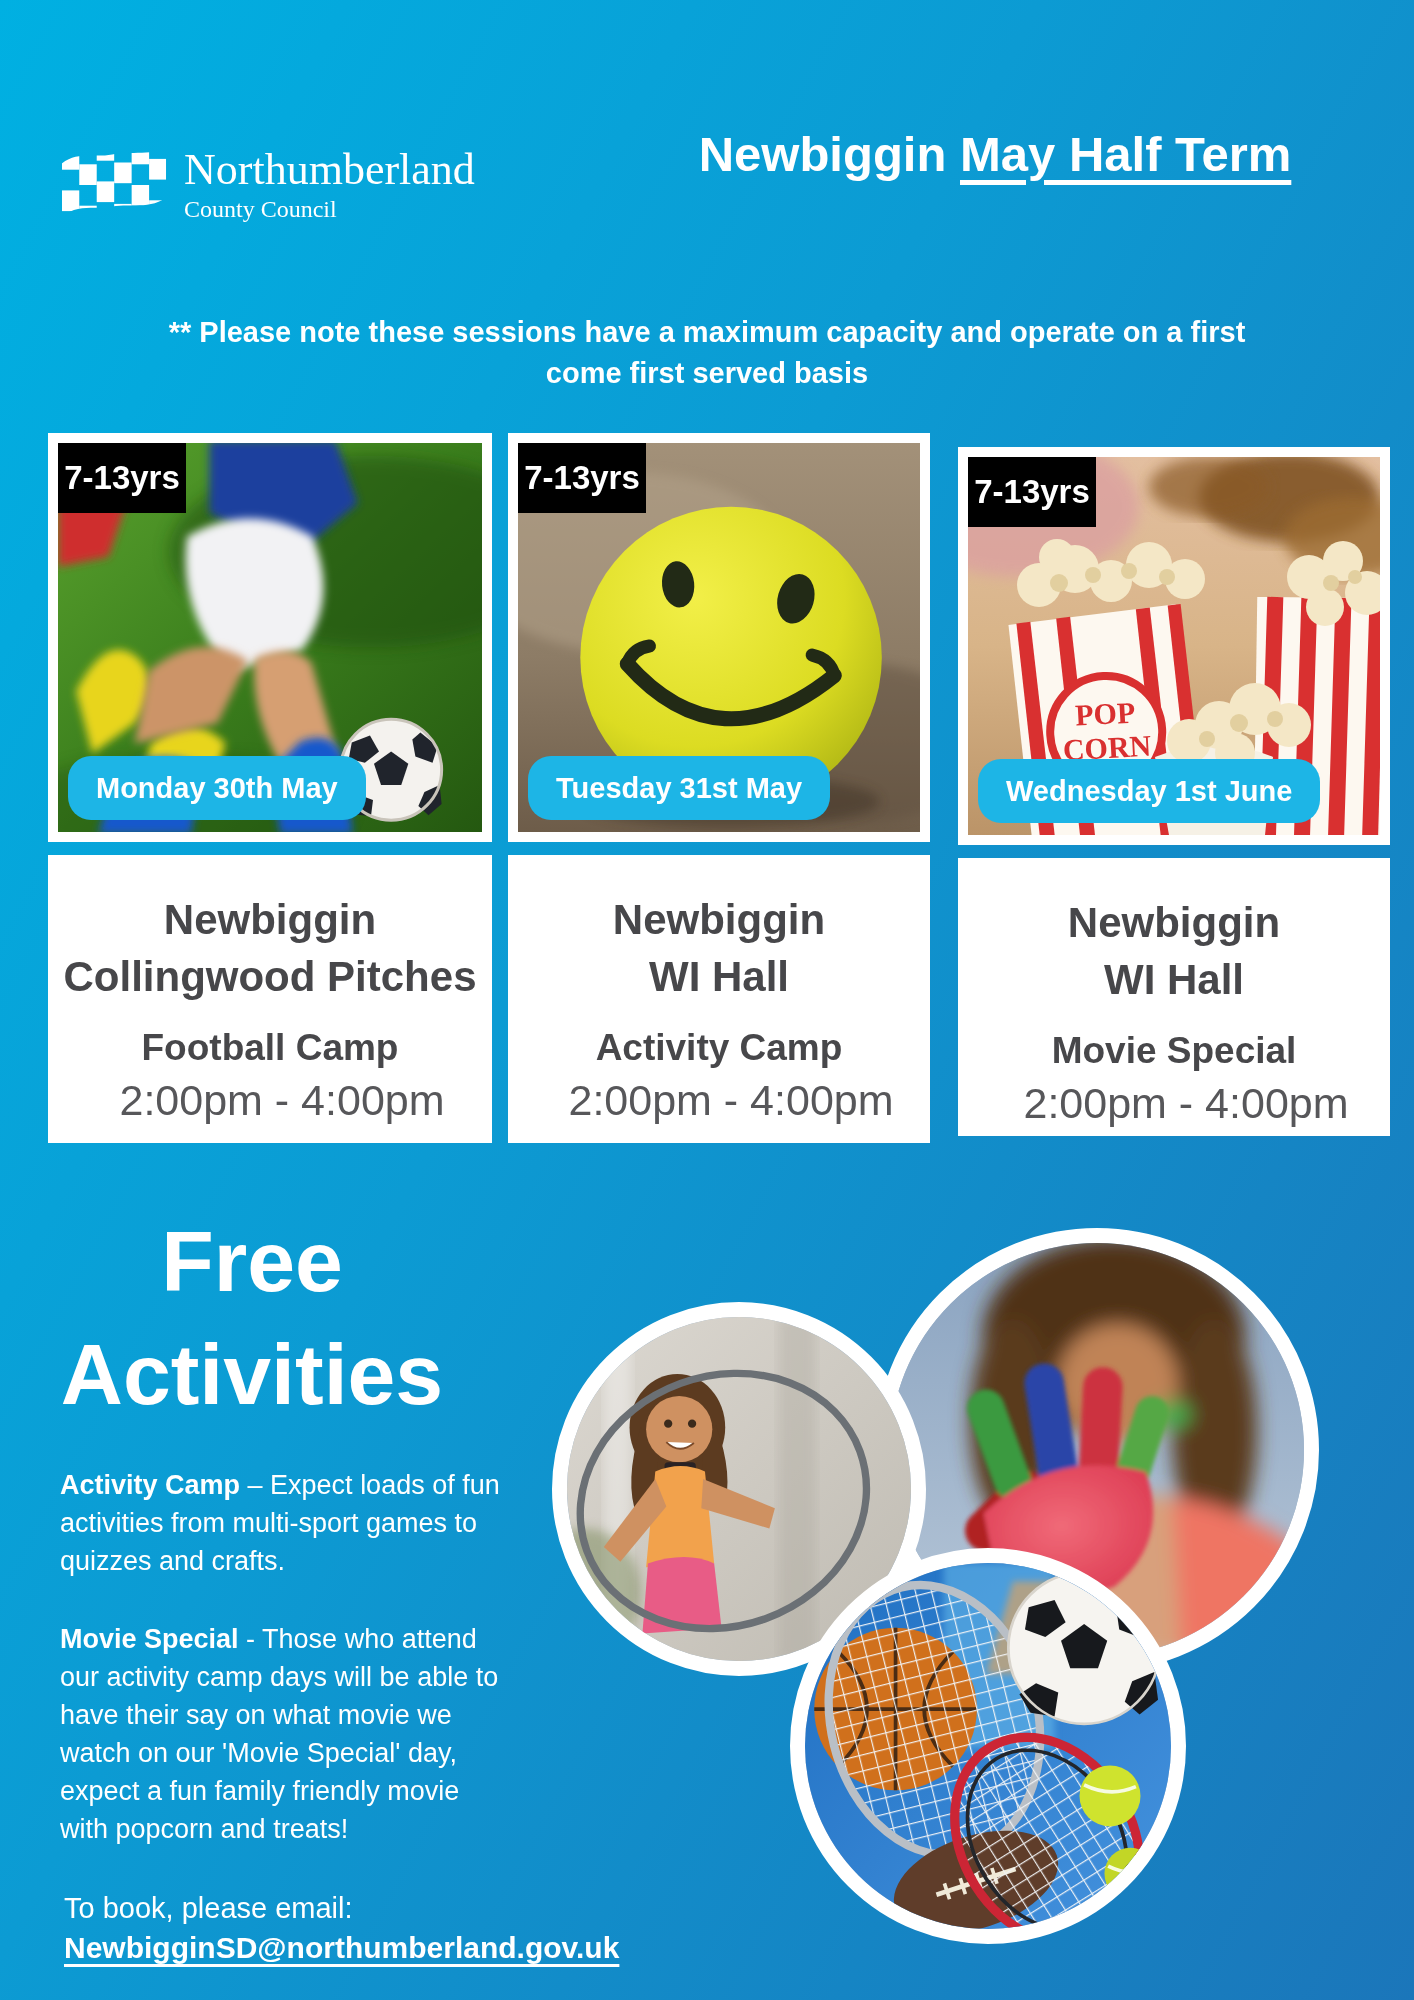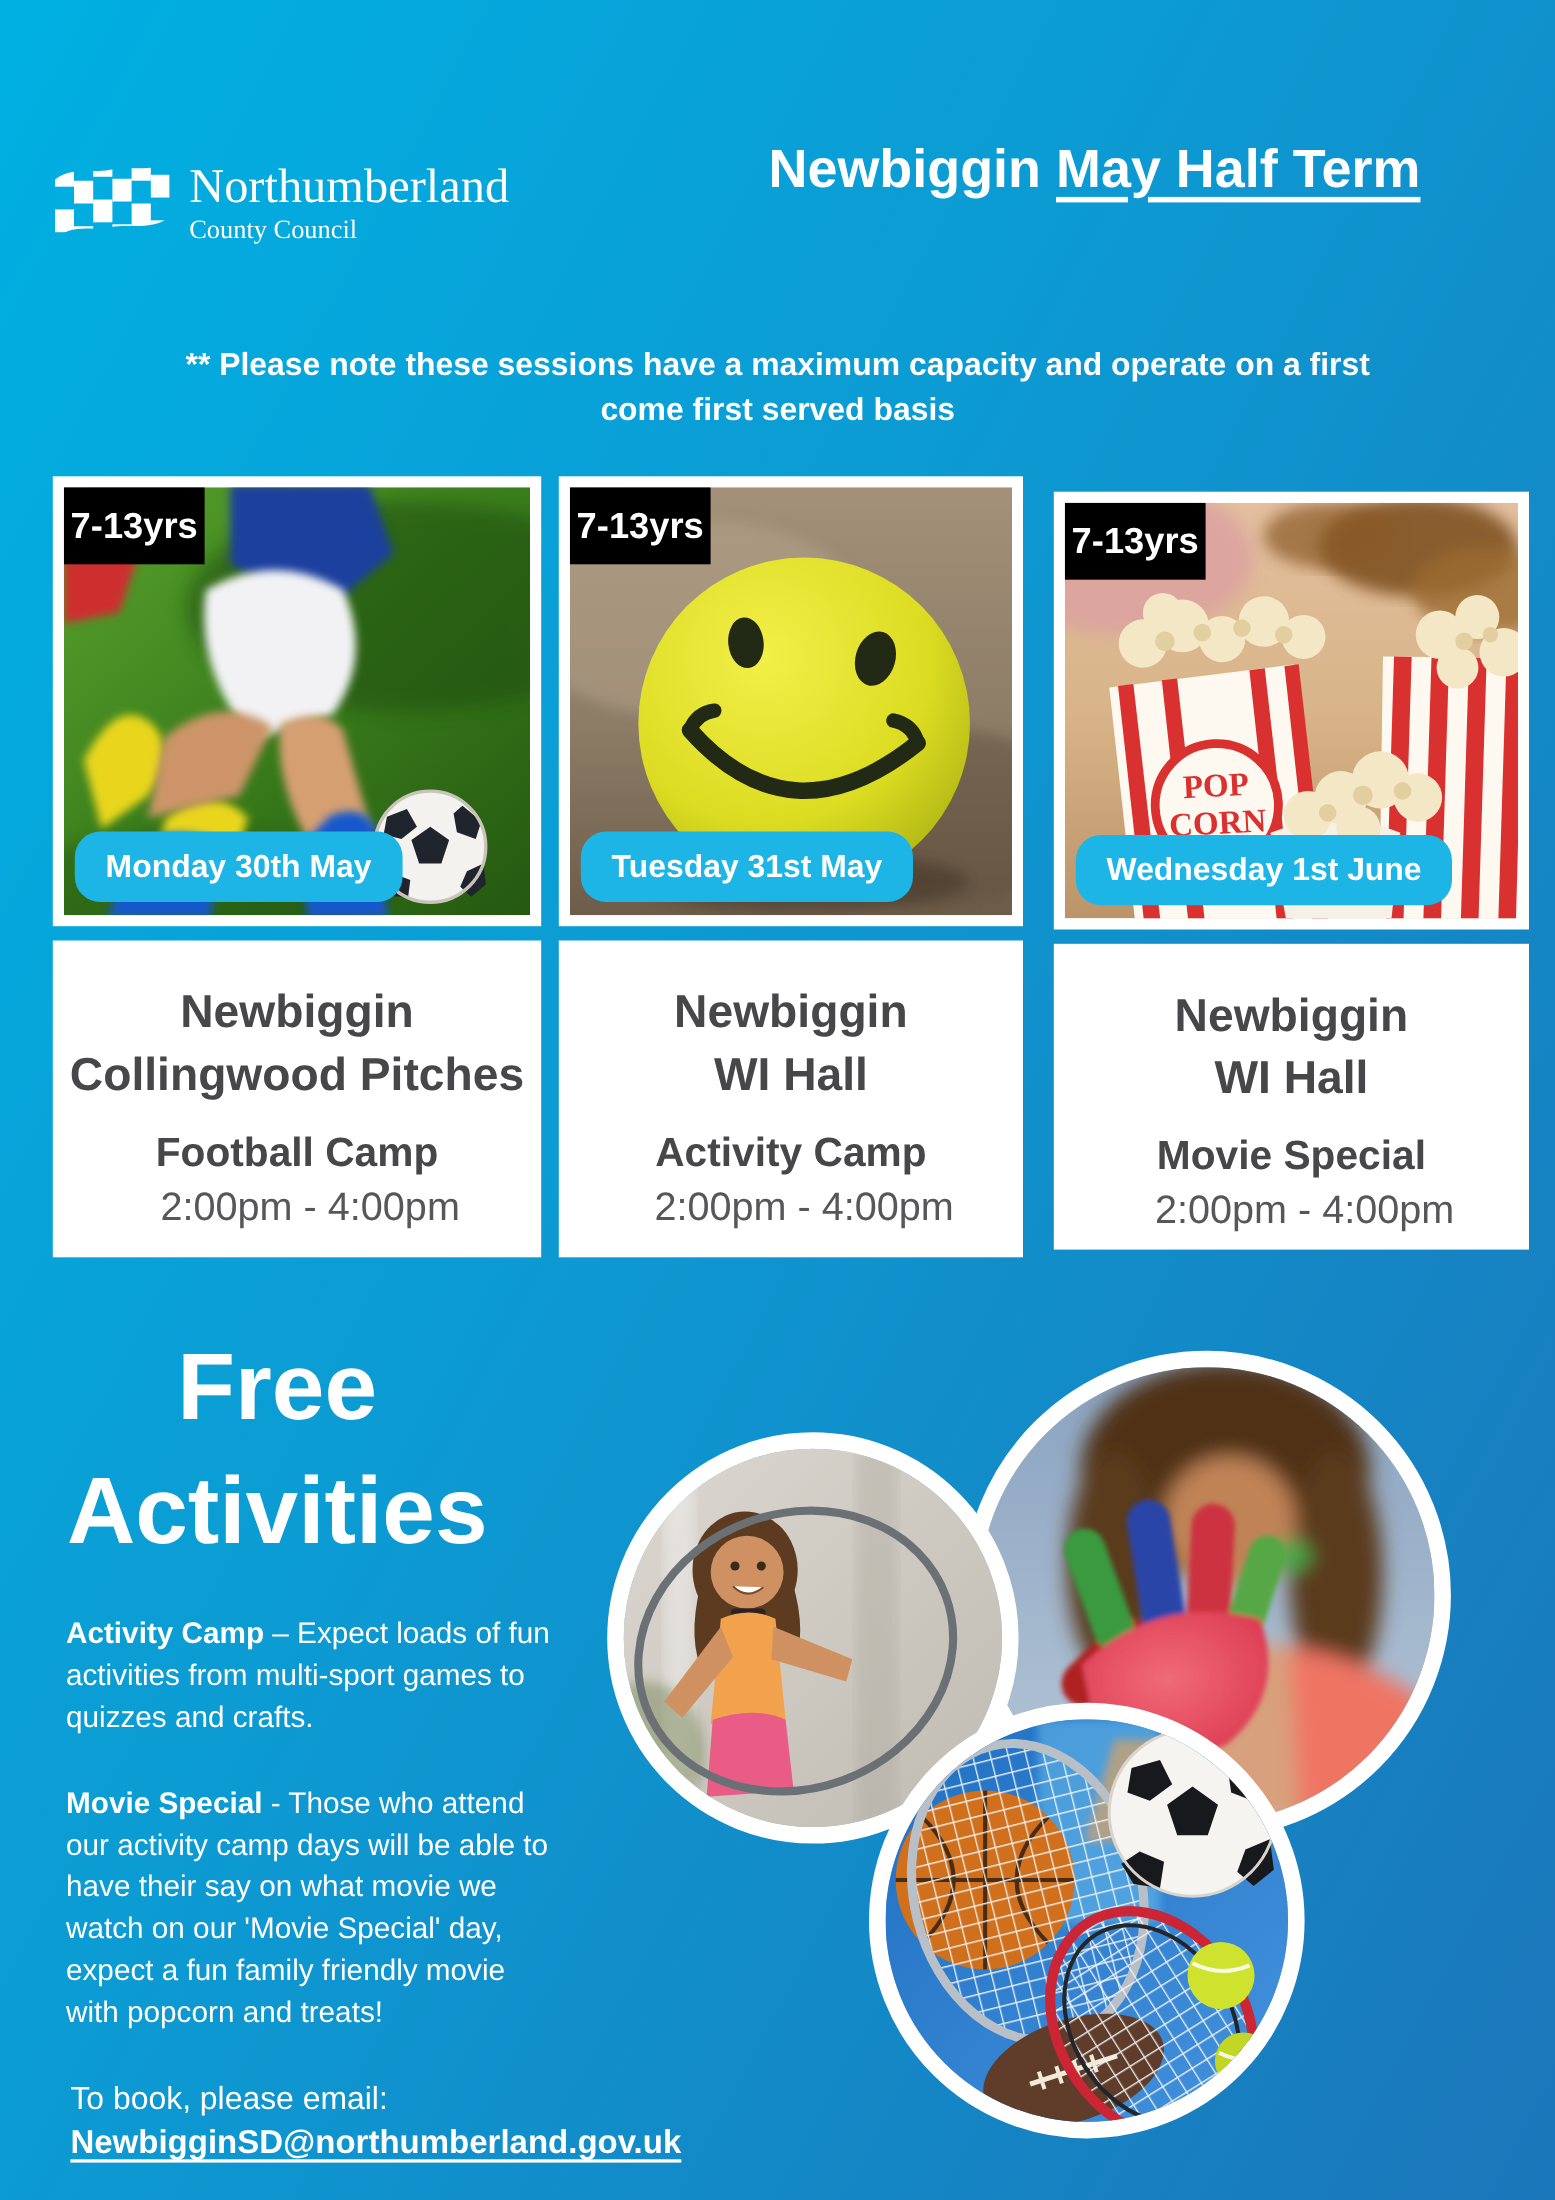--- a/index.html
+++ b/index.html
@@ -2,21 +2,21 @@
 <html><head>
 <meta charset="utf-8">
 <style>
   html,body{margin:0;padding:0;background:#333;}
   .poster{
     position:relative;width:1414px;height:2000px;overflow:hidden;
     background:linear-gradient(118deg,#00b0e2 0%,#0c9bd3 42%,#1b76ba 100%);
     font-family:"Liberation Sans",sans-serif;color:#fff;
   }
   
-  .logo{position:absolute;left:48px;top:140px;display:flex;align-items:center;}
+  .logo{position:absolute;left:60px;top:140px;display:flex;align-items:center;}
   .logo svg{display:block;width:108px;height:90px;}
   .logo-text{margin-left:16px;font-family:"Liberation Serif",serif;}
   .logo-name{font-size:44px;line-height:48px;}
   .logo-sub{font-size:24px;line-height:31px;}
   .title{position:absolute;left:600px;top:110px;width:790px;text-align:center;
          font-weight:bold;font-size:49px;line-height:88px;}
   .title .u{text-decoration:underline;text-decoration-thickness:5px;text-underline-offset:9px;}
   .note{position:absolute;left:0;top:312px;width:100%;text-align:center;
         font-weight:bold;font-size:29px;line-height:41px;}
   
@@ -33,21 +33,21 @@
     background:#000000;color:#fff;font-weight:bold;font-size:33px;
     display:flex;align-items:center;justify-content:center;}
   .day-badge{position:absolute;left:10px;bottom:12px;height:64px;line-height:64px;
     background:#1db5e6;color:#fff;font-weight:bold;font-size:29px;padding:0 28px;border-radius:23px;}
   .info{background:#fff;margin-top:13px;text-align:center;color:#47474a;
         padding-top:36px;box-sizing:border-box;}
   .inf12{height:288px;}
   .inf3{height:278px;}
   .venue{font-weight:bold;font-size:42px;line-height:57px;}
   .activity{font-weight:bold;font-size:37px;margin-top:22px;}
-  .time{font-weight:normal;font-size:36px;color:#57575a;margin-top:7px;padding-left:24px;}
+  .time{font-weight:normal;font-size:43px;color:#57575a;margin-top:7px;padding-left:24px;}
   
   .free-heading{position:absolute;left:52px;top:1205px;width:400px;text-align:center;
     font-weight:bold;font-size:86px;line-height:113px;}
   .free-text{position:absolute;left:60px;top:1428px;width:452px;
     font-size:27px;line-height:38px;font-weight:normal;margin-top:38px;}
   .free-text b{font-weight:bold;}
   .free-p2{margin-top:40px;}
   .booking{position:absolute;left:64px;top:1888px;font-size:29px;line-height:40px;}
   .booking a{color:#fff;font-weight:bold;font-size:30px;
     text-decoration:underline;text-decoration-thickness:3px;text-underline-offset:6px;cursor:pointer;}

